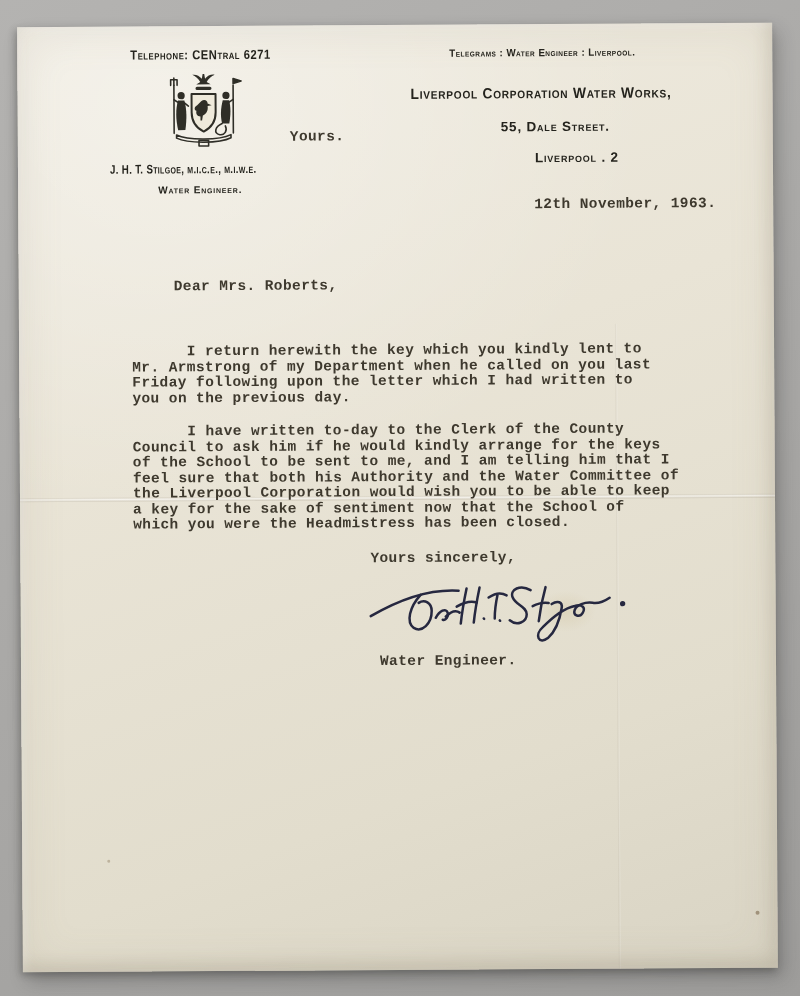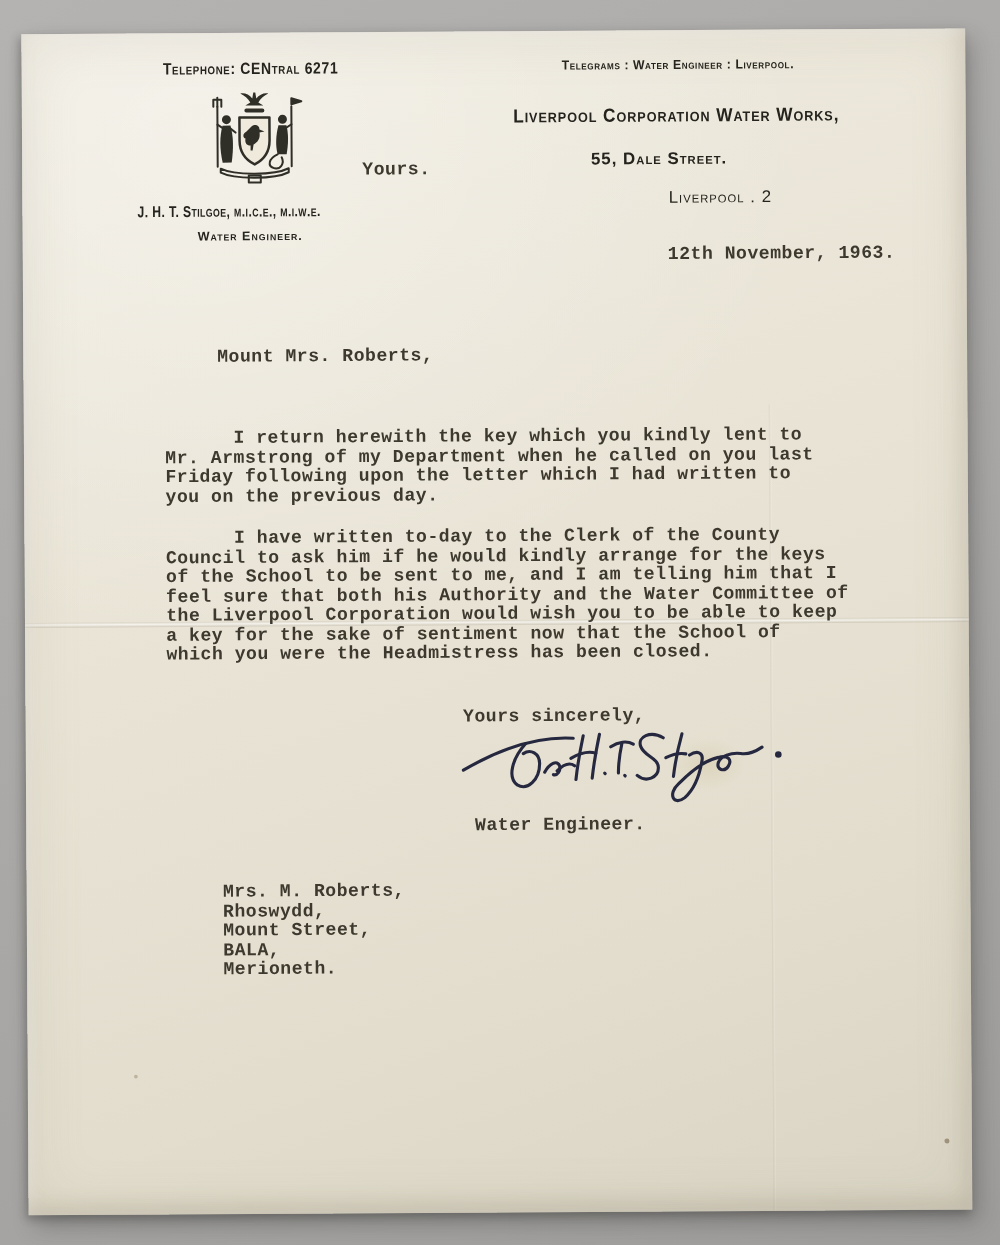--- a/index.html
+++ b/index.html
@@ -24,22 +24,22 @@
   }
   .abs { position:absolute; }
   
   .print {
     font-variant: small-caps; color:#24231d; white-space:nowrap;
     transform-origin:left top;
   }
   .tele   { font-size:13px; font-weight:700; letter-spacing:0.6px; transform:scaleX(0.86); }
   .tgram  { font-size:10.5px; font-weight:700; letter-spacing:0.5px; transform:scaleX(0.93); }
   .org    { font-size:15px;  font-weight:700; letter-spacing:0.8px; transform:scaleX(0.92); }
-  .dale   { font-size:13.5px; font-weight:700; letter-spacing:0.8px; }
-  .city   { font-size:13.5px; font-weight:400; letter-spacing:0.8px; }
+  .dale   { font-size:13.5px; font-weight:700; letter-spacing:0.8px;margin-left:28px; }
+  .city   { font-size:13.5px; font-weight:700; letter-spacing:0.8px; }
   .offname{ font-size:12.5px; font-weight:700; letter-spacing:0.4px; transform:scaleX(0.78); }
   .offtit { font-size:10px;  font-weight:700; letter-spacing:0.8px; }
   
   .type {
     font-family:"Liberation Mono", monospace; font-weight:700;
     color:#3e392e; font-size:14.5px; line-height:15.5px;
     letter-spacing:0.4px; white-space:pre-wrap;
   }
   .subject { border-bottom:1.5px solid #3e392e; padding-bottom:1px; }
   .crease-h {
@@ -115,37 +115,37 @@
 
     <div class="abs print offname" style="left:92px; top:136px;">J. H. T. Stilgoe, m.i.c.e., m.i.w.e.</div>
     <div class="abs print offtit" style="left:140px; top:158px;">Water Engineer.</div>
 
     <div class="abs print tgram" style="left:432px; top:22px;">Telegrams : Water Engineer : Liverpool.</div>
     <div class="abs print org" style="left:393px; top:60px;">Liverpool Corporation Water Works,</div>
     <div class="abs print dale" style="left:455px; top:95px;">55, Dale Street.</div>
     <div class="abs print city" style="left:517px; top:126px;">Liverpool . 2</div>
     <div class="abs type" style="left:516px; top:173px;">12th November, 1963.</div>
 
-    <div class="abs type" style="left:155px; top:253px;">Mount Mrs. Roberts,</div>
+    <div class="abs type" style="left:155px; top:253px;">Dear Mrs. Roberts,</div>
 
 
     <div class="abs type" style="left:113px; top:318px; width:545px;">      I return herewith the key which you kindly lent to
 Mr. Armstrong of my Department when he called on you last
 Friday following upon the letter which I had written to
 you on the previous day.</div>
 
     <div class="abs type" style="left:113px; top:398px; width:555px;">      I have written to-day to the Clerk of the County
 Council to ask him if he would kindly arrange for the keys
 of the School to be sent to me, and I am telling him that I
 feel sure that both his Authority and the Water Committee of
 the Liverpool Corporation would wish you to be able to keep
 a key for the sake of sentiment now that the School of
 which you were the Headmistress has been closed.</div>
 
-    <div class="abs type" style="left:350px; top:542px;">Yours sincerely,</div>
+    <div class="abs type" style="left:350px; top:526px;">Yours sincerely,</div>
 
     <div class="abs" style="left:342px; top:551px; width:270px; height:80px;" aria-label="John H. T. Stilgoe">
       <svg viewBox="0 0 270 80" width="270" height="80">
         <g stroke="#262840" fill="none" stroke-width="2.5" stroke-linecap="round" stroke-linejoin="round">
           <path d="M8 40 C34 25 66 13 96 15"></path>
           <path d="M58 19 C47 31 43 46 51 52 C59 57 69 48 69 35 C69 27 62 23 56 27"></path>
           <path d="M73 42 C77 35 83 32 85 37 C86 41 83 45 80 44"></path>
           <path d="M83 41 C88 36 93 34 97 37"></path>
           <path d="M104 13 C101 27 99 39 98 48"></path>
           <path d="M94 31 C101 27 108 25 114 27"></path>
@@ -157,20 +157,15 @@
           <path d="M170 31 C176 28 181 27 186 28"></path>
           <path d="M183 12 C179 26 177 38 176 46"></path>
           <path d="M189 29 C195 25 200 27 199 33 C197 45 193 56 185 63 C176 70 171 60 180 52 C190 42 202 33 212 31 C220 29 223 33 220 38 C217 43 210 41 212 35 C214 30 222 27 230 28 C236 29 241 27 247 23"></path>
           <circle cx="260" cy="29" r="1.4" fill="#262840"></circle>
         </g>
       </svg>
     </div>
 
     <div class="abs type" style="left:359px; top:629px;">Water Engineer.</div>
 
-    <div class="abs type" style="left:157px; top:681px;">Mrs. M. Roberts,
-Rhoswydd,
-Mount Street,
-BALA,
-Merioneth.</div>
 
   </div>
 </div>
 
 </body></html>

